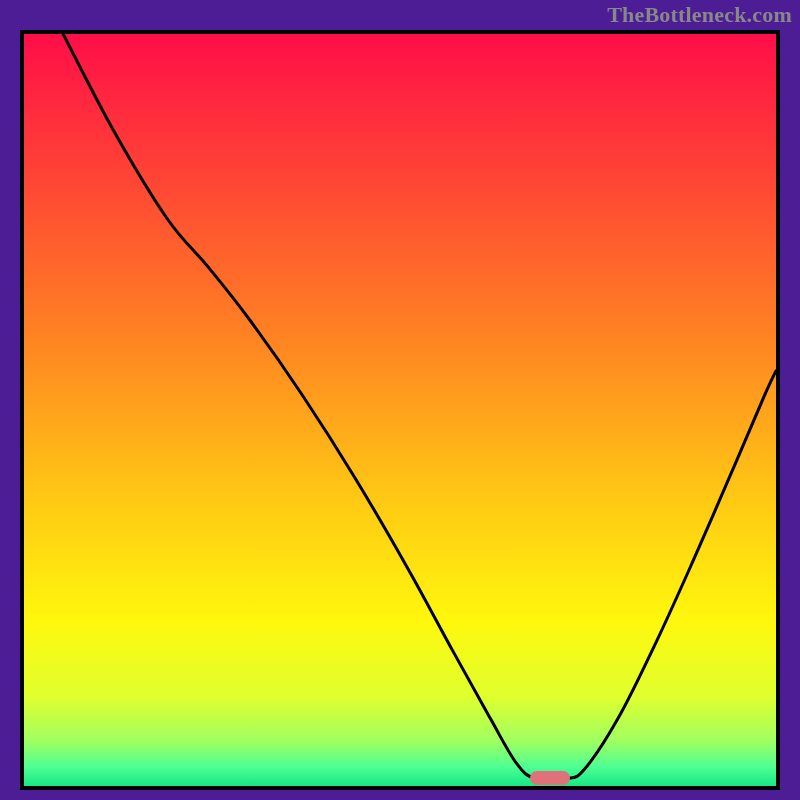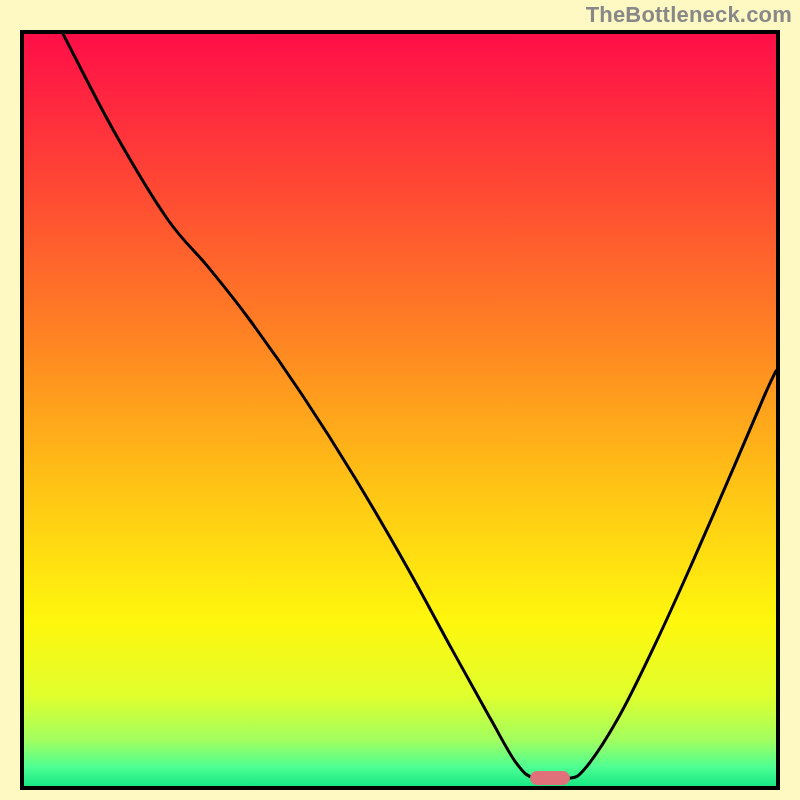--- a/index.html
+++ b/index.html
@@ -8,21 +8,22 @@
     width: 800px;
     height: 800px;
     background: #ffffff;
     font-family: Arial, Helvetica, sans-serif;
     overflow: hidden;
   }
   .stage {
     position: relative;
     width: 800px;
     height: 800px;
-    background: #fef9c3;
+    background: #4c1d95;
+    font-family: Liberation Serif, serif;
   }
   .watermark {
     position: absolute;
     top: 2px;
     right: 8px;
     font-size: 22px;
     font-weight: 600;
     color: #888888;
     letter-spacing: 0.2px;
     user-select: none;

